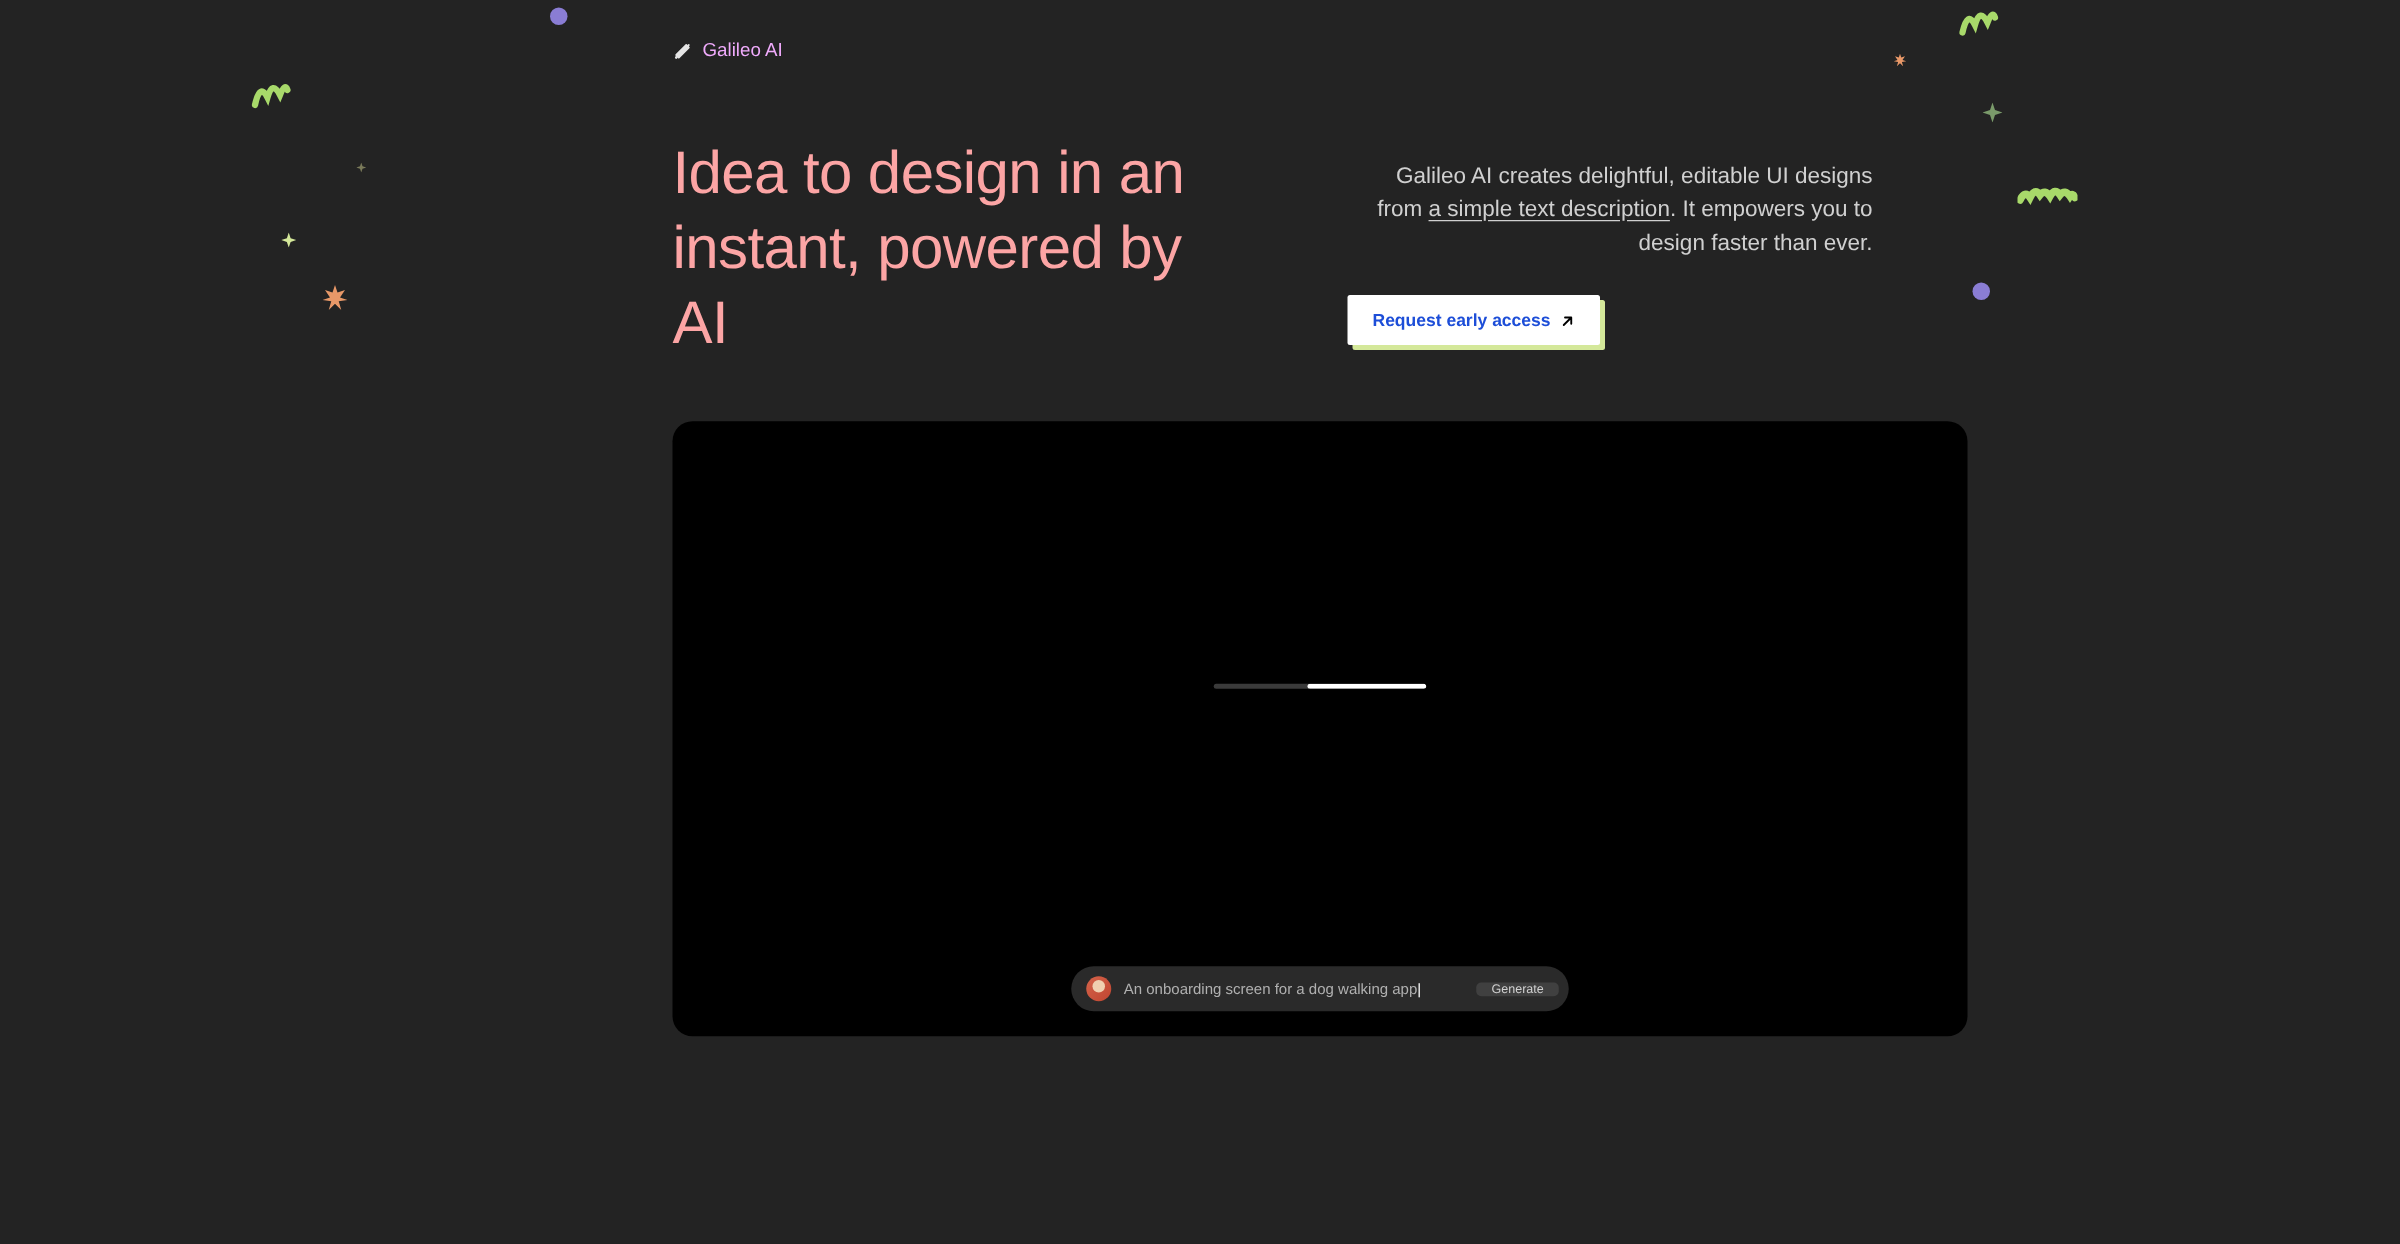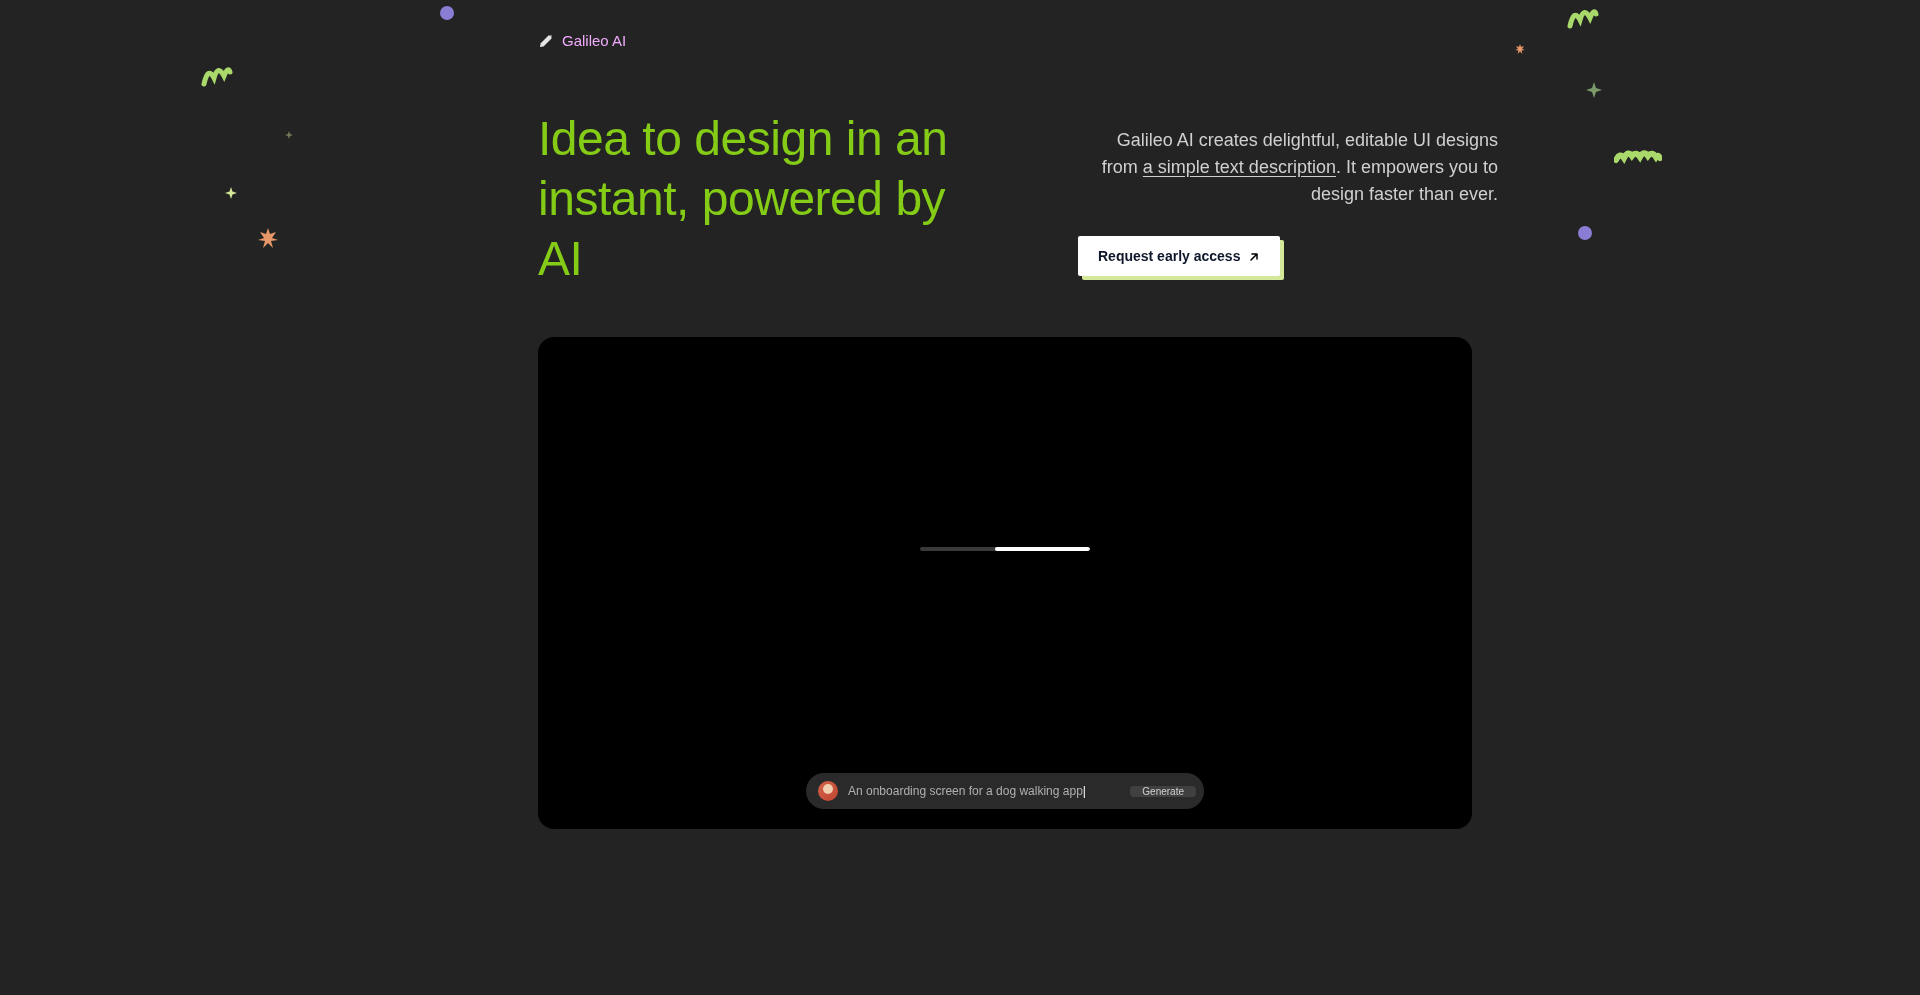--- a/index.html
+++ b/index.html
@@ -52,21 +52,21 @@
       margin-top: 60px;
       margin-left: 158px;
     }
     
     .hero-left {
       flex: 0 0 auto;
       max-width: 460px;
     }
     
     .hero-title {
-      color: #84cc16;
+      color: #fca5a5;
       font-size: 48px;
       font-weight: 500;
       line-height: 1.25;
       letter-spacing: -0.01em;
     }
     
     .hero-right {
       flex: 1;
       max-width: 420px;
       padding-top: 18px;
@@ -99,41 +99,41 @@
       bottom: -4px;
       background: #d4e89a;
       border-radius: 2px;
       z-index: 0;
     }
     
     .cta-button {
       position: relative;
       z-index: 1;
       background: #ffffff;
-      color: #0f172a;
+      color: #1d4ed8;
       border: none;
       padding: 12px 20px;
       font-size: 14px;
       font-weight: 600;
       cursor: pointer;
       display: flex;
       align-items: center;
       gap: 8px;
       border-radius: 2px;
     }
     
     .arrow-icon {
       width: 12px;
       height: 12px;
     }
     
     .demo-panel {
       margin-top: 48px;
       margin-left: 158px;
-      width: 934px;
+      width: 1036px;
       height: 492px;
       background: #000000;
       border-radius: 16px;
       position: relative;
       overflow: hidden;
     }
     
     .progress-bar {
       position: absolute;
       top: 210px;

